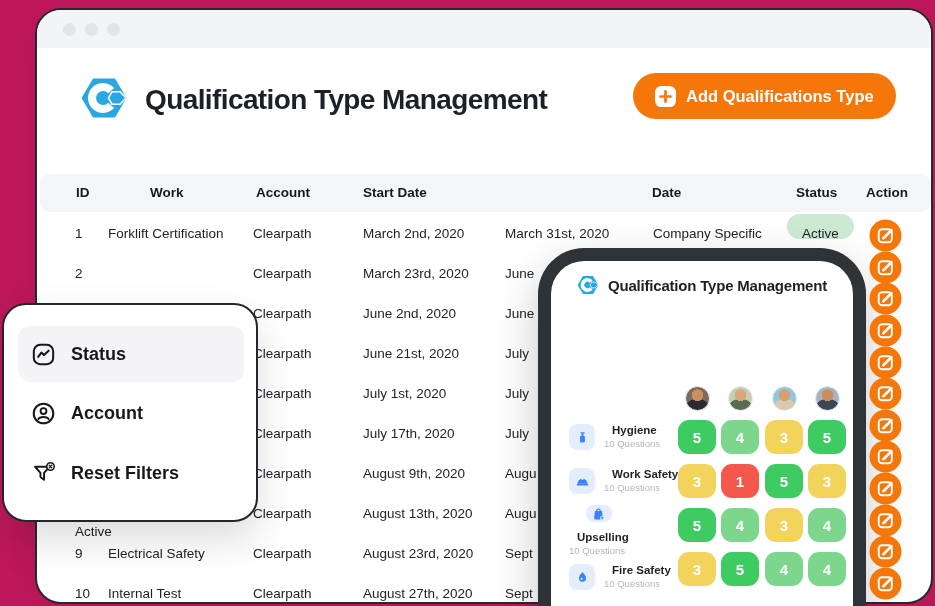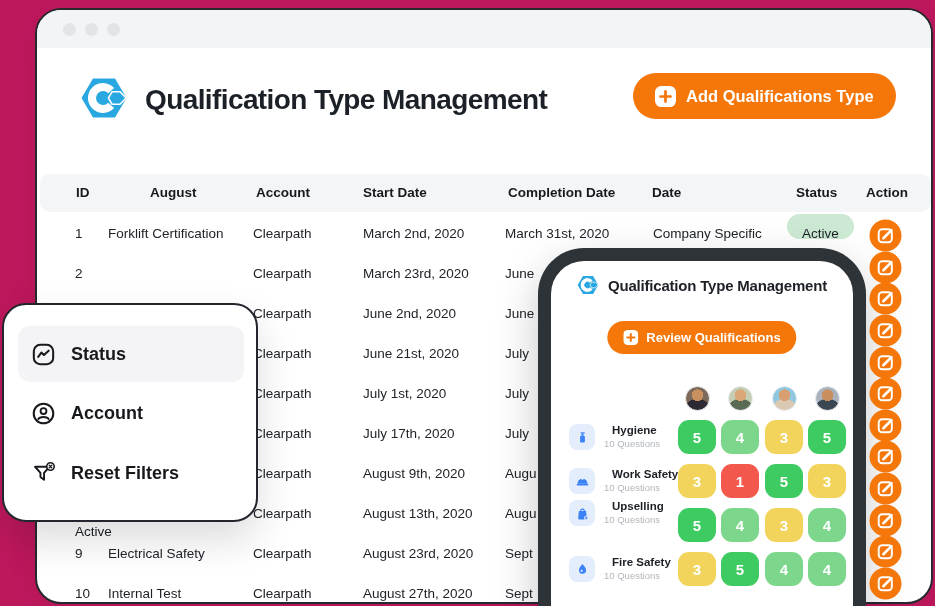--- a/index.html
+++ b/index.html
@@ -92,24 +92,23 @@
     <button class="add-btn">
       <span class="plus-sq" id="addPlus"><svg viewBox="0 0 20 20" width="100%" height="100%">
             <rect width="20" height="20" rx="6" fill="#fff"></rect>
             <path d="M10 5.2V14.8M5.2 10H14.8" stroke="#F5770A" stroke-width="2.6" stroke-linecap="round"></path>
           </svg></span>
       <span>Add Qualifications Type</span>
     </button>
 
     <div class="thead">
       <span class="h0">ID</span>
-      <span class="h1">August</span>
+      <span class="h1">Work</span>
       <span class="h2">Account</span>
       <span class="h3">Start Date</span>
-      <span class="h4">Completion Date</span>
       <span class="h5">Date</span>
       <span class="h6">Status</span>
       <span class="h7">Action</span>
     </div>
 
     <div id="tbody">
         <div class="t-row" style="top: 204px;">
           <span class="c-id">1</span>
           <span class="c-title">Forklift Certification</span>
           <span class="c-acct">Clearpath</span>
@@ -209,27 +208,20 @@
       <div class="p-header">
         <span class="p-logo" id="phoneLogo">
             <svg viewBox="0 0 48 48" width="100%" height="100%">
               <polygon points="13,4.5 35,4.5 46.5,24 35,43.5 13,43.5 1.5,24" fill="#29A7E0"></polygon>
               <path d="M34.1 14 A15 15 0 1 0 34.1 34 L28.2 28.7 A7 7 0 1 1 28.2 19.3 Z" fill="#fff"></path>
               <polygon points="32,17.8 40,17.8 46,24 40,30.2 32,30.2 28.4,24" fill="#29A7E0" stroke="#fff" stroke-width="1.6"></polygon>
             </svg>
           </span>
         <span class="p-title">Qualification Type Management</span>
       </div>
-      <button class="review-btn">
-        <span class="plus-sq" id="reviewPlus"><svg viewBox="0 0 20 20" width="100%" height="100%">
-              <rect width="20" height="20" rx="6" fill="#fff"></rect>
-              <path d="M10 5.2V14.8M5.2 10H14.8" stroke="#F5770A" stroke-width="2.6" stroke-linecap="round"></path>
-            </svg></span>
-        <span>Review Qualifications</span>
-      </button>
       <div id="avatars">
           <div class="avatar" style="left: 134px; background: radial-gradient(circle at 50% 36%, rgb(201, 143, 95) 0px, rgb(201, 143, 95) 31%, rgba(0, 0, 0, 0) 32%), radial-gradient(circle at 50% 108%, rgb(46, 42, 51) 0px, rgb(46, 42, 51) 48%, rgba(0, 0, 0, 0) 49%), rgb(125, 106, 90);"></div>
           <div class="avatar" style="left: 177px; background: radial-gradient(circle at 50% 36%, rgb(217, 167, 120) 0px, rgb(217, 167, 120) 31%, rgba(0, 0, 0, 0) 32%), radial-gradient(circle at 50% 108%, rgb(90, 107, 84) 0px, rgb(90, 107, 84) 48%, rgba(0, 0, 0, 0) 49%), rgb(197, 205, 180);"></div>
           <div class="avatar" style="left: 221px; background: radial-gradient(circle at 50% 36%, rgb(216, 160, 113) 0px, rgb(216, 160, 113) 31%, rgba(0, 0, 0, 0) 32%), radial-gradient(circle at 50% 108%, rgb(217, 201, 178) 0px, rgb(217, 201, 178) 48%, rgba(0, 0, 0, 0) 49%), rgb(143, 200, 222);"></div>
           <div class="avatar" style="left: 264px; background: radial-gradient(circle at 50% 36%, rgb(201, 143, 95) 0px, rgb(201, 143, 95) 31%, rgba(0, 0, 0, 0) 32%), radial-gradient(circle at 50% 108%, rgb(60, 71, 84) 0px, rgb(60, 71, 84) 48%, rgba(0, 0, 0, 0) 49%), rgb(170, 179, 188);"></div>
         </div>
       <div id="categories">
           <div class="cat-row" style="top: 159px;">
             <span class="cat-icon">
               <svg viewBox="0 0 24 24" fill="#3B82F6">
@@ -249,35 +241,35 @@
                 <path d="M4.9 15.1a7.1 7.1 0 0 1 14.2 0z"></path>
                 <rect x="3.8" y="15" width="16.4" height="2.5" rx="1.2"></rect>
                 <rect x="10.8" y="6.4" width="2.4" height="3.4" rx="1.1" fill="#E4EDFC"></rect>
               </svg>
             </span>
             <span class="cat-text">
               <b>Work Safety</b>
               <i>10 Questions</i>
             </span>
           </div>
-          <div class="cat-row" style="top: 235px;">
+          <div class="cat-row" style="top: 244px; flex-direction: column;">
             <span class="cat-icon">
               <svg viewBox="0 0 24 24">
                 <path d="M6.9 8.6h10.2l1 10.1a1.7 1.7 0 0 1-1.7 1.8H7.6a1.7 1.7 0 0 1-1.7-1.8z" fill="#3B82F6"></path>
                 <path d="M9.4 8.5a2.6 2.6 0 0 1 5.2 0" fill="none" stroke="#3B82F6" stroke-width="1.6"></path>
                 <circle cx="17.2" cy="18.2" r="3.2" fill="#E4EDFC"></circle>
                 <path d="M17.2 16.7v3M15.7 18.2h3" stroke="#3B82F6" stroke-width="1.3" stroke-linecap="round"></path>
               </svg>
             </span>
             <span class="cat-text">
               <b>Upselling</b>
               <i>10 Questions</i>
             </span>
           </div>
-          <div class="cat-row" style="top: 291px;">
+          <div class="cat-row" style="top: 299px;">
             <span class="cat-icon">
               <svg viewBox="0 0 24 24">
                 <path d="M12 4.4c3 3.6 5 6.1 5 8.7a5 5 0 0 1-10 0c0-2.6 2-5.1 5-8.7z" fill="#3B82F6"></path>
                 <circle cx="10.7" cy="13.9" r="1.5" fill="#E4EDFC"></circle>
               </svg>
             </span>
             <span class="cat-text">
               <b>Fire Safety</b>
               <i>10 Questions</i>
             </span>

